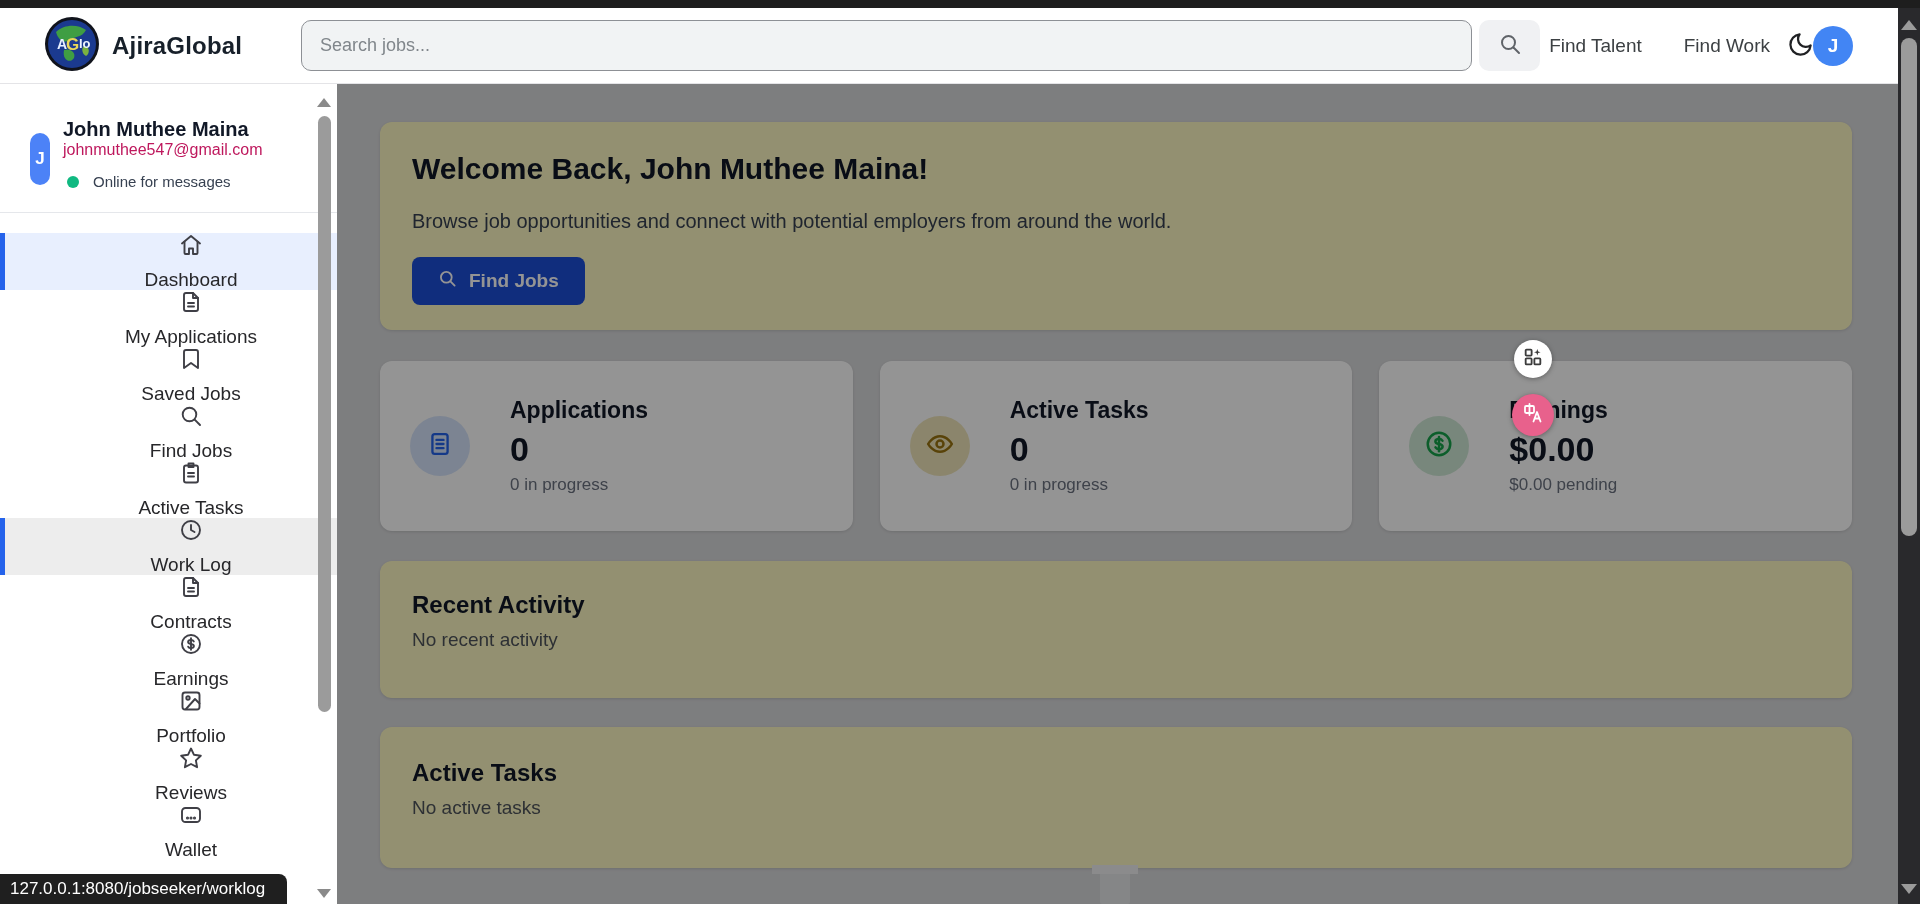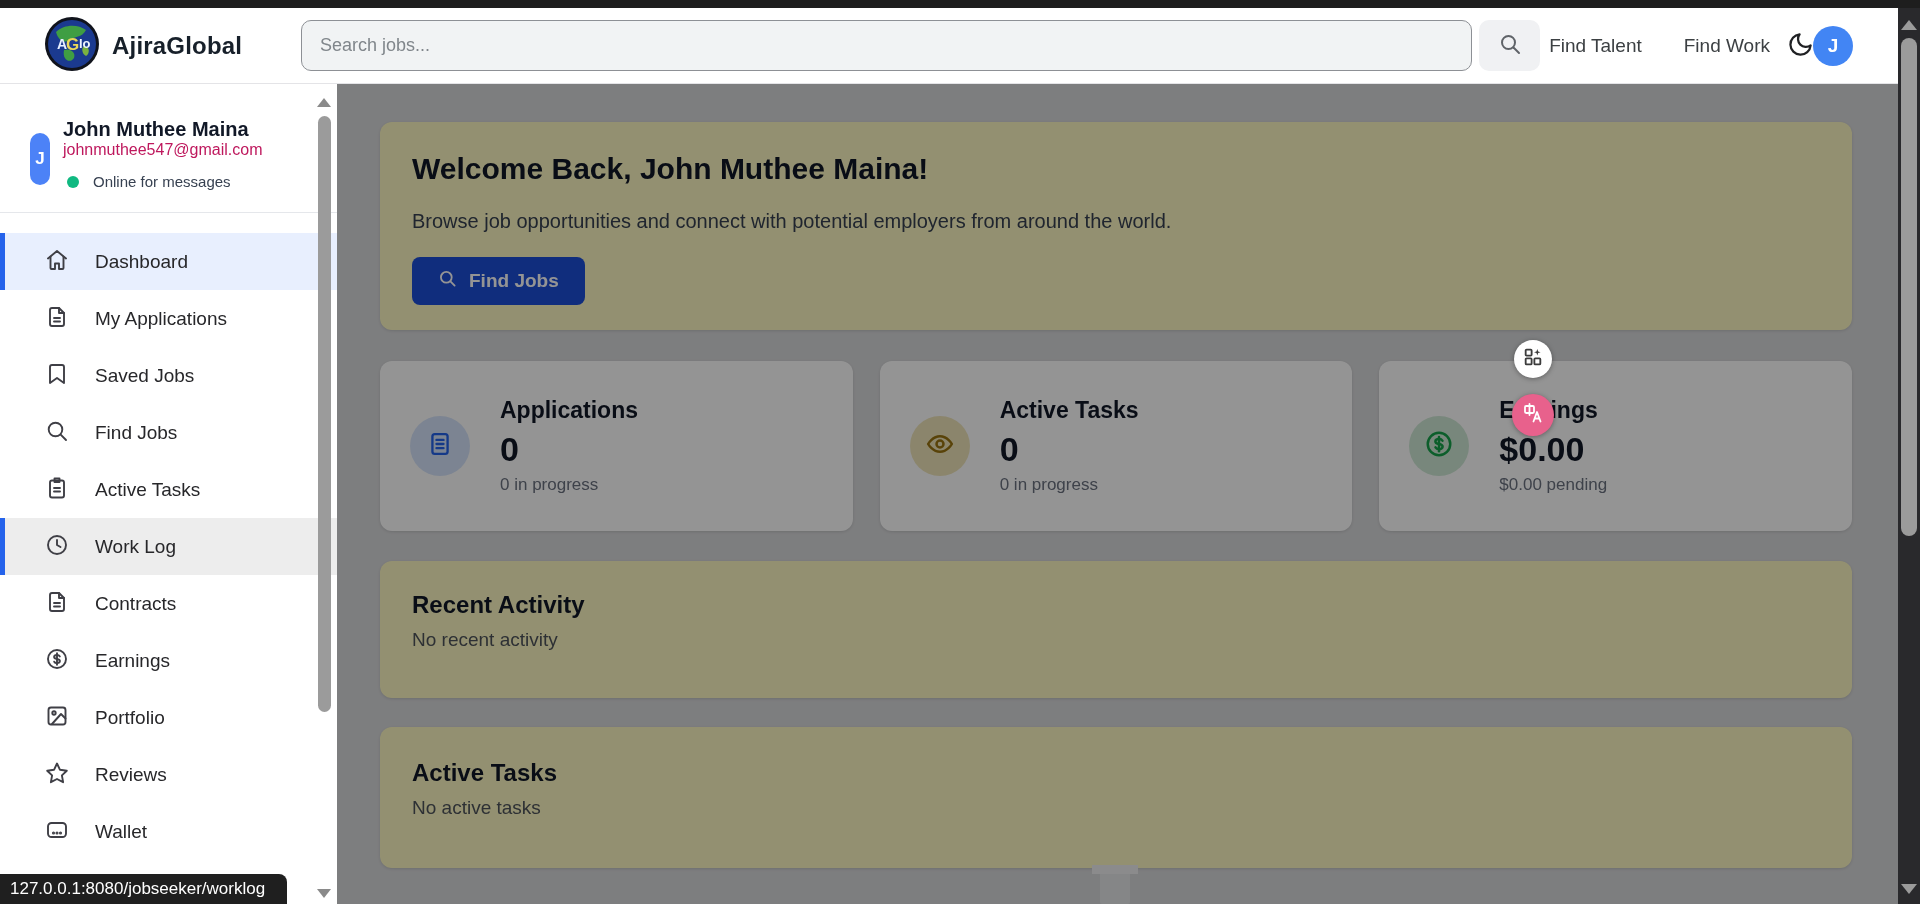--- a/index.html
+++ b/index.html
@@ -58,22 +58,22 @@
     display:flex; align-items:center; justify-content:center;
   }
   .profile-name { font-size:20px; font-weight:700; color:#111827; }
   .profile-email { font-size:16px; color:#be185d; margin-top:0; }
   .profile-status { display:flex; align-items:center; gap:14px; margin-top:14px; padding-left:4px; }
   .status-dot { width:12px; height:12px; border-radius:50%; background:#10b981; }
   .profile-status span { font-size:15px; color:#374151; }
   .sidebar-divider { margin-top:22px; border-top:1px solid #e5e7eb; }
   .nav-list { margin-top:20px; }
   .nav-item {
-    height:57px; display:flex; align-items:center; gap:26px; padding-left:40px;
-    cursor:pointer; border-left:5px solid transparent;
+    height:57px; display:flex; align-items:center; gap:8px; padding-left:40px;
+    cursor:pointer; border-left:5px solid transparent;flex-direction:column;
   }
   .nav-item .label { font-size:19px; color:#27272a; }
   .nav-item.active-blue { background:#e8effe; border-left-color:#2563eb; }
   .nav-item.active-gray { background:#ededed; border-left-color:#2563eb; }
   .nav-item svg { flex:0 0 auto; }
   
   .s-scroll-up, .s-scroll-down {
     position:absolute; left:317px; width:0; height:0; z-index:115;
     border-left:7px solid transparent; border-right:7px solid transparent;
   }
@@ -88,21 +88,21 @@
   .welcome-title { font-size:30px; font-weight:800; color:#111827; }
   .welcome-sub { font-size:20px; color:#374151; margin-top:24px; }
   .cta-btn {
     margin-top:24px; height:48px; padding:0 26px; background:#1d4ed8; color:#fff; border:none;
     border-radius:8px; font-size:19px; font-weight:600; display:inline-flex; align-items:center; gap:12px; cursor:pointer;
     font-family:"Liberation Sans","DejaVu Sans",sans-serif;
   }
   .stats-row { position:absolute; left:43px; top:277px; width:1472px; display:flex; gap:27px; }
   .stat-card {
     flex:1; height:170px; background:#fff; border-radius:12px; box-shadow:0 1px 3px rgba(0,0,0,.12);
-    display:flex; align-items:center; padding-left:30px; gap:30px;
+    display:flex; align-items:center; padding-left:30px; gap:40px;
   }
   .stat-badge { width:60px; height:60px; border-radius:50%; display:flex; align-items:center; justify-content:center; }
   .stat-title { font-size:23px; font-weight:700; color:#111827; }
   .stat-value { font-size:34px; font-weight:800; color:#111827; margin-top:6px; }
   .stat-sub { font-size:17px; color:#6b7280; margin-top:6px; }
   .section-card-1 { top:477px; height:137px; padding:30px 32px; }
   .section-card-2 { top:643px; height:141px; padding:32px 32px; }
   .section-title { font-size:24px; font-weight:700; color:#111827; }
   .section-empty { font-size:19px; color:#4f545b; margin-top:10px; }
   

